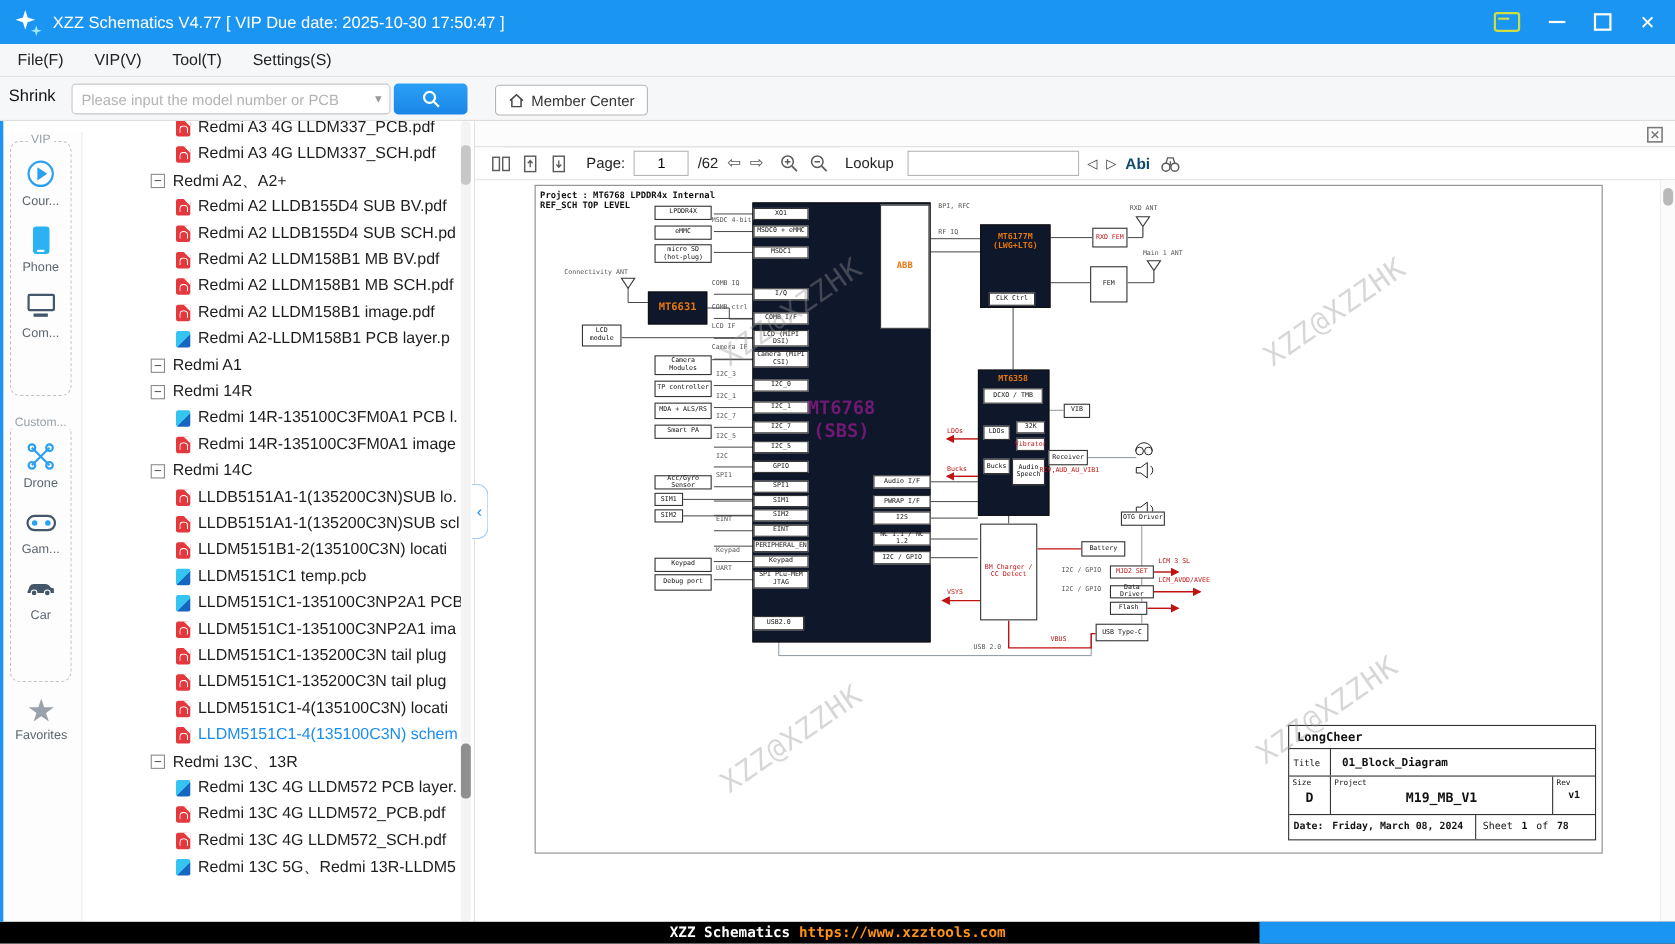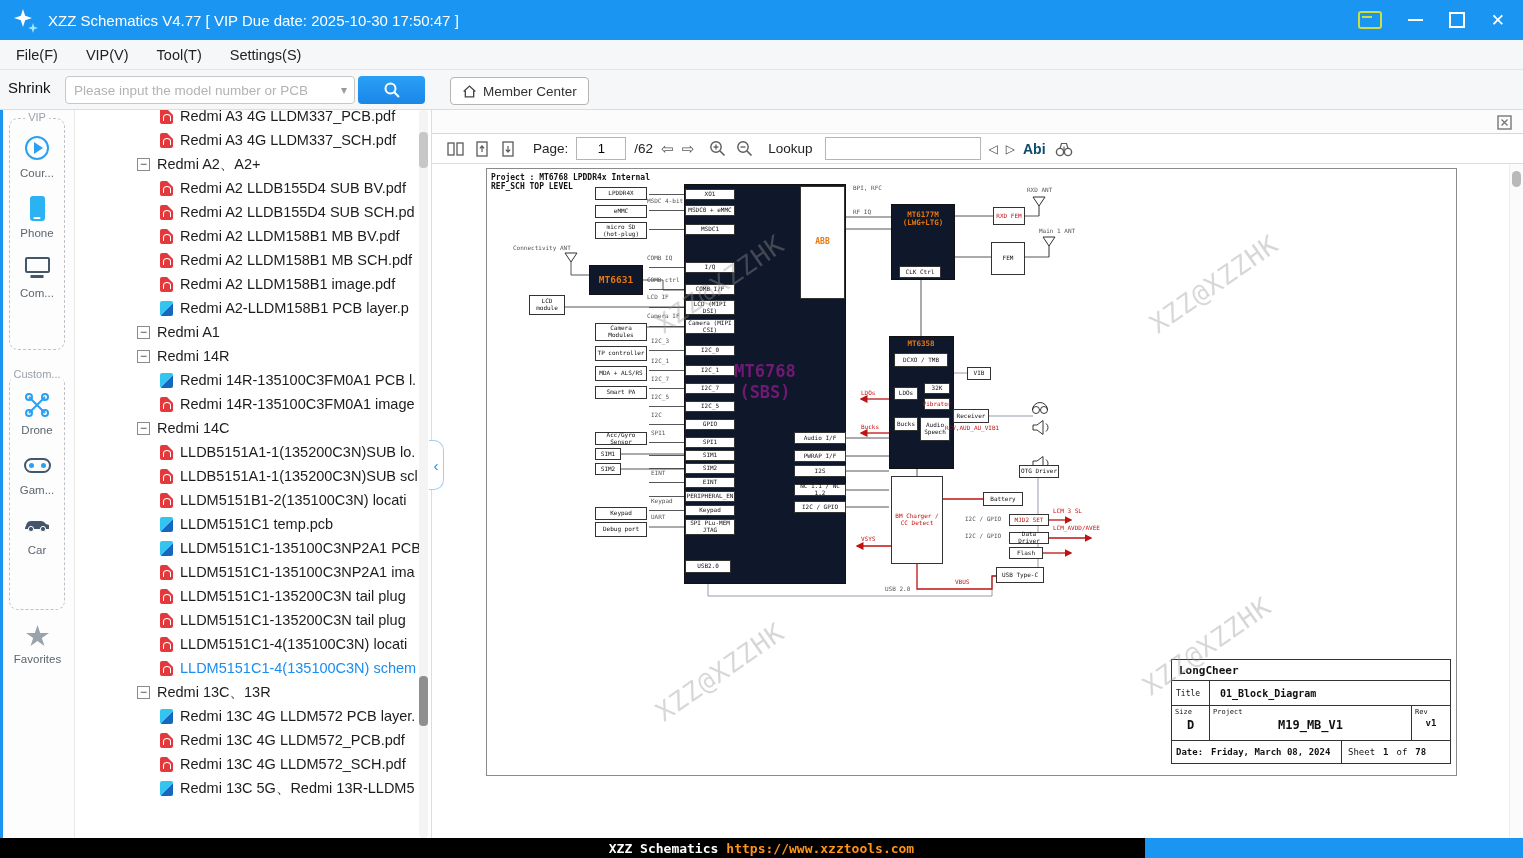--- a/index.html
+++ b/index.html
@@ -26,21 +26,21 @@
   .quickbar{position:absolute;left:0;top:70px;width:100%;height:40px;background:#f6f7f8;border-bottom:1px solid #ddd;box-sizing:border-box;}
   .shrink-btn{position:absolute;left:8px;top:9px;font-size:15px;color:#111;}
   .searchbox{position:absolute;left:65px;top:6px;width:290px;height:28px;border:1px solid #c8c8c8;border-radius:4px;background:#fff;display:flex;align-items:center;box-sizing:border-box;}
   .searchbox input{border:none;outline:none;flex:1;font-size:13.5px;padding:0 8px;color:#333;font-family:"Liberation Sans",sans-serif;background:transparent;}
   .searchbox input::placeholder{color:#b3b3b3;}
   .combo-arrow{color:#9a9a9a;font-size:12px;margin-right:7px;}
   .search-btn{position:absolute;left:358px;top:6px;width:67px;height:28px;background:linear-gradient(#2aa0f5,#1b86e8);border-radius:4px;display:flex;align-items:center;justify-content:center;}
   .member-btn{position:absolute;left:450px;top:7px;height:26px;border:1px solid #b5b5b5;border-radius:4px;background:#fff;display:flex;align-items:center;gap:6px;padding:0 11px;font-size:13.5px;color:#333;}
 
   
-  .sidebar{position:absolute;left:0;top:110px;width:75px;bottom:20px;background:#fdfdfd;border-right:1px solid #e8e8e8;box-sizing:border-box;}
+  .sidebar{position:absolute;left:0;top:120px;width:75px;bottom:20px;background:#fdfdfd;border-right:1px solid #e8e8e8;box-sizing:border-box;}
   .edgeL{position:absolute;left:0;top:110px;bottom:20px;width:3px;background:#1b95f2;z-index:6;}
   .sgroup{position:absolute;left:9px;width:56px;border:1px dashed #bcc2c9;border-radius:9px;background:#fdfdfd;box-sizing:border-box;}
   .sgroup.vip{top:8px;height:232px;}
   .sgroup.custom{top:265px;height:235px;}
   .slabel{position:absolute;top:-8px;left:50%;transform:translateX(-50%);background:#fdfdfd;padding:0 3px;font-size:11px;color:#99a1a9;white-space:nowrap;max-width:66px;overflow:hidden;}
   .sitem{display:flex;flex-direction:column;align-items:center;gap:5px;margin-top:15px;}
   .sitem .lbl{font-size:11.5px;color:#5b6670;white-space:nowrap;}
   .ic{width:28px;height:28px;display:flex;align-items:center;justify-content:center;position:relative;}
   .cplay{width:24px;height:24px;border:2px solid #2aa0f2;border-radius:50%;position:relative;box-sizing:border-box;}
   .cplay::after{content:"";position:absolute;left:7px;top:4px;border-left:9px solid #2aa0f2;border-top:6px solid transparent;border-bottom:6px solid transparent;}

